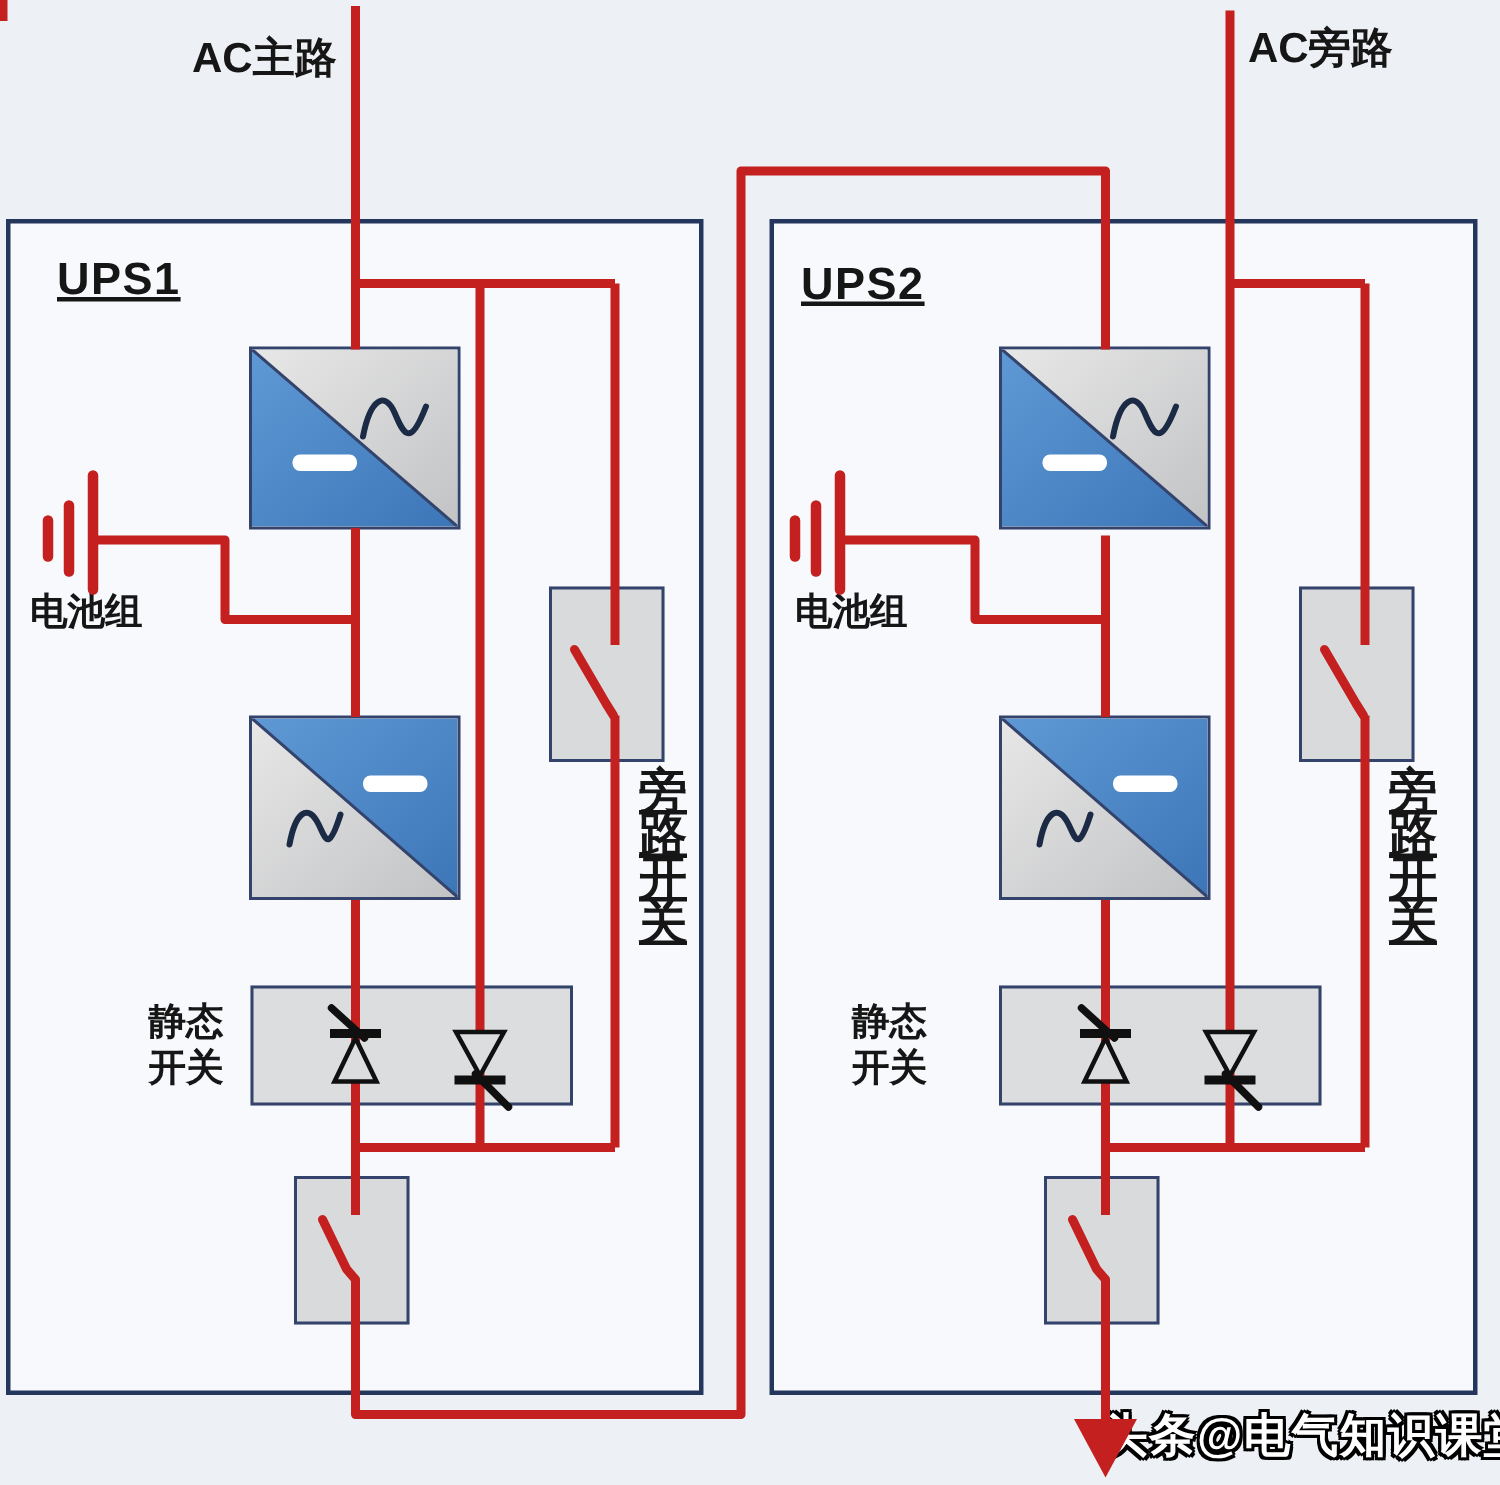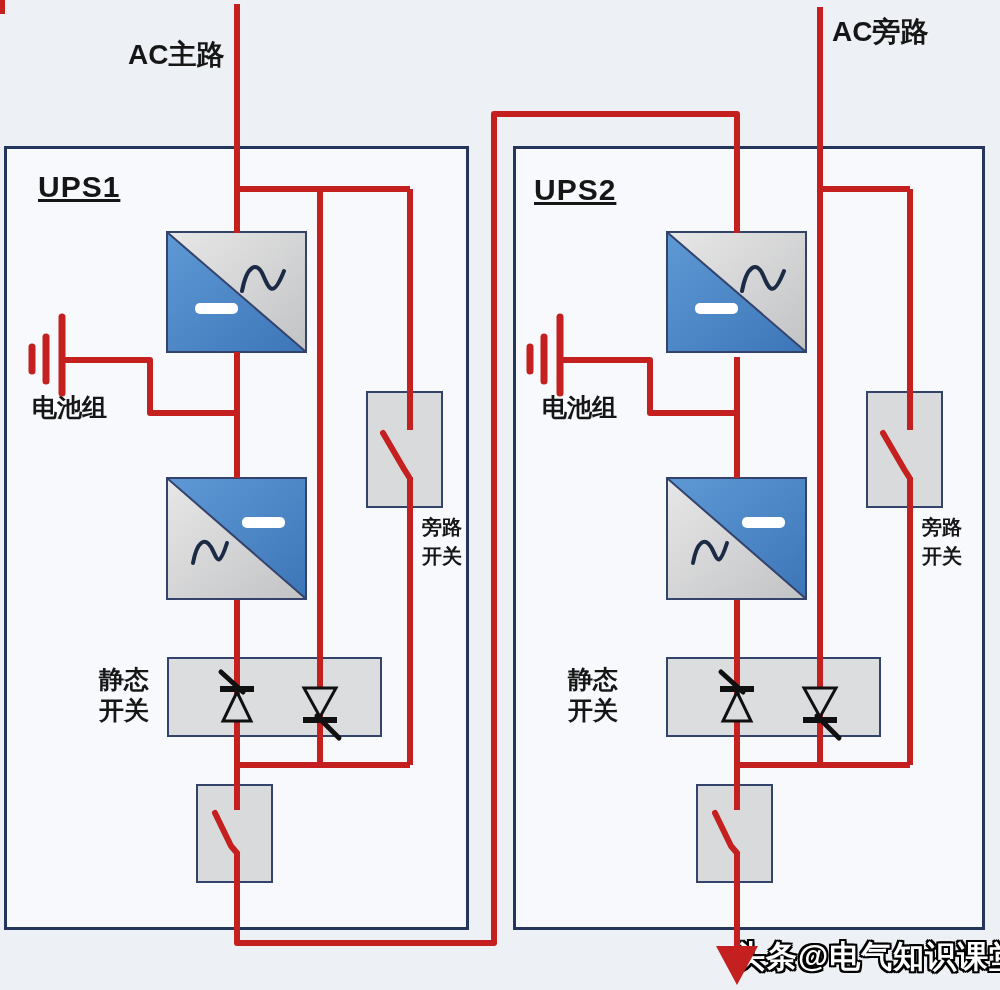--- a/index.html
+++ b/index.html
@@ -14,23 +14,23 @@
            background:var(--ups-fill);z-index:1;}
   .ups-title{position:absolute;font-weight:bold;font-size:30px;color:var(--text);z-index:4;letter-spacing:1px;text-decoration:underline;}
   .comp-box{position:absolute;box-sizing:border-box;border:2px solid var(--border);
             background:var(--component-fill);z-index:2;}
   .static-box{background:var(--static-fill);}
   .conv{position:absolute;box-sizing:border-box;border:2px solid var(--border);z-index:3;}
   .conv svg{display:block;width:100%;height:100%;}
   .lbl{position:absolute;color:var(--text);font-weight:bold;z-index:4;white-space:nowrap;}
   .lbl.two-line{text-align:center;white-space:normal;}
   .ac-lbl{font-size:28px;}
-  .bat-lbl{font-size:25px;margin-left:12px;}
-  .sw-lbl{font-size:25px;line-height:31px;width:64px;font-family:Liberation Mono, monospace;}
-  .bp-lbl{font-size:20px;line-height:29px;width:60px;}
+  .bat-lbl{font-size:25px;}
+  .sw-lbl{font-size:25px;line-height:31px;width:64px;}
+  .bp-lbl{font-size:32px;line-height:29px;width:60px;text-decoration:underline;}
   .wires{position:absolute;left:0;top:0;z-index:6;pointer-events:none;}
   .wire{stroke:var(--wire);stroke-width:6;fill:none;stroke-linejoin:round;stroke-linecap:butt;}
   .blade{stroke:var(--wire);stroke-width:6;fill:none;stroke-linejoin:round;stroke-linecap:round;}
   .bbar{stroke:var(--wire);stroke-width:7;stroke-linecap:round;}
   .arrow{fill:var(--wire);stroke:none;}
   .scr-tri{fill:var(--static-fill);stroke:#101010;stroke-width:3;stroke-linejoin:miter;}
   .scr-bar{stroke:#101010;stroke-width:6;stroke-linecap:butt;}
   .scr-gate{stroke:#101010;stroke-width:5;stroke-linecap:round;}
   .sine{stroke:var(--symbol);stroke-width:4;fill:none;stroke-linecap:round;}
   .diag{stroke:var(--border);stroke-width:2;}
@@ -105,21 +105,21 @@
     </svg>
   </div>
 
   <div class="comp-box" style="left:366px;top:391px;width:77px;height:117px;"></div>
   <div class="comp-box" style="left:866px;top:391px;width:77px;height:117px;"></div>
   <div class="comp-box static-box" style="left:167px;top:657px;width:215px;height:80px;"></div>
   <div class="comp-box static-box" style="left:666px;top:657px;width:215px;height:80px;"></div>
   <div class="comp-box" style="left:196px;top:784px;width:77px;height:99px;"></div>
   <div class="comp-box" style="left:696px;top:784px;width:77px;height:99px;"></div>
 
-  <div class="lbl ac-lbl" style="left:128px;top:36px;">AC主路</div>
+  <div class="lbl ac-lbl" style="left:128px;top:20px;">AC主路</div>
   <div class="lbl ac-lbl" style="left:832px;top:13px;">AC旁路</div>
 
   <div class="lbl bat-lbl" style="left:20px;top:391px;">电池组</div>
   <div class="lbl bat-lbl" style="left:530px;top:391px;">电池组</div>
 
   <div class="lbl two-line sw-lbl" style="left:92px;top:666px;">
     <div>静态</div>
     <div>开关</div>
   </div>
   <div class="lbl two-line sw-lbl" style="left:561px;top:666px;">

